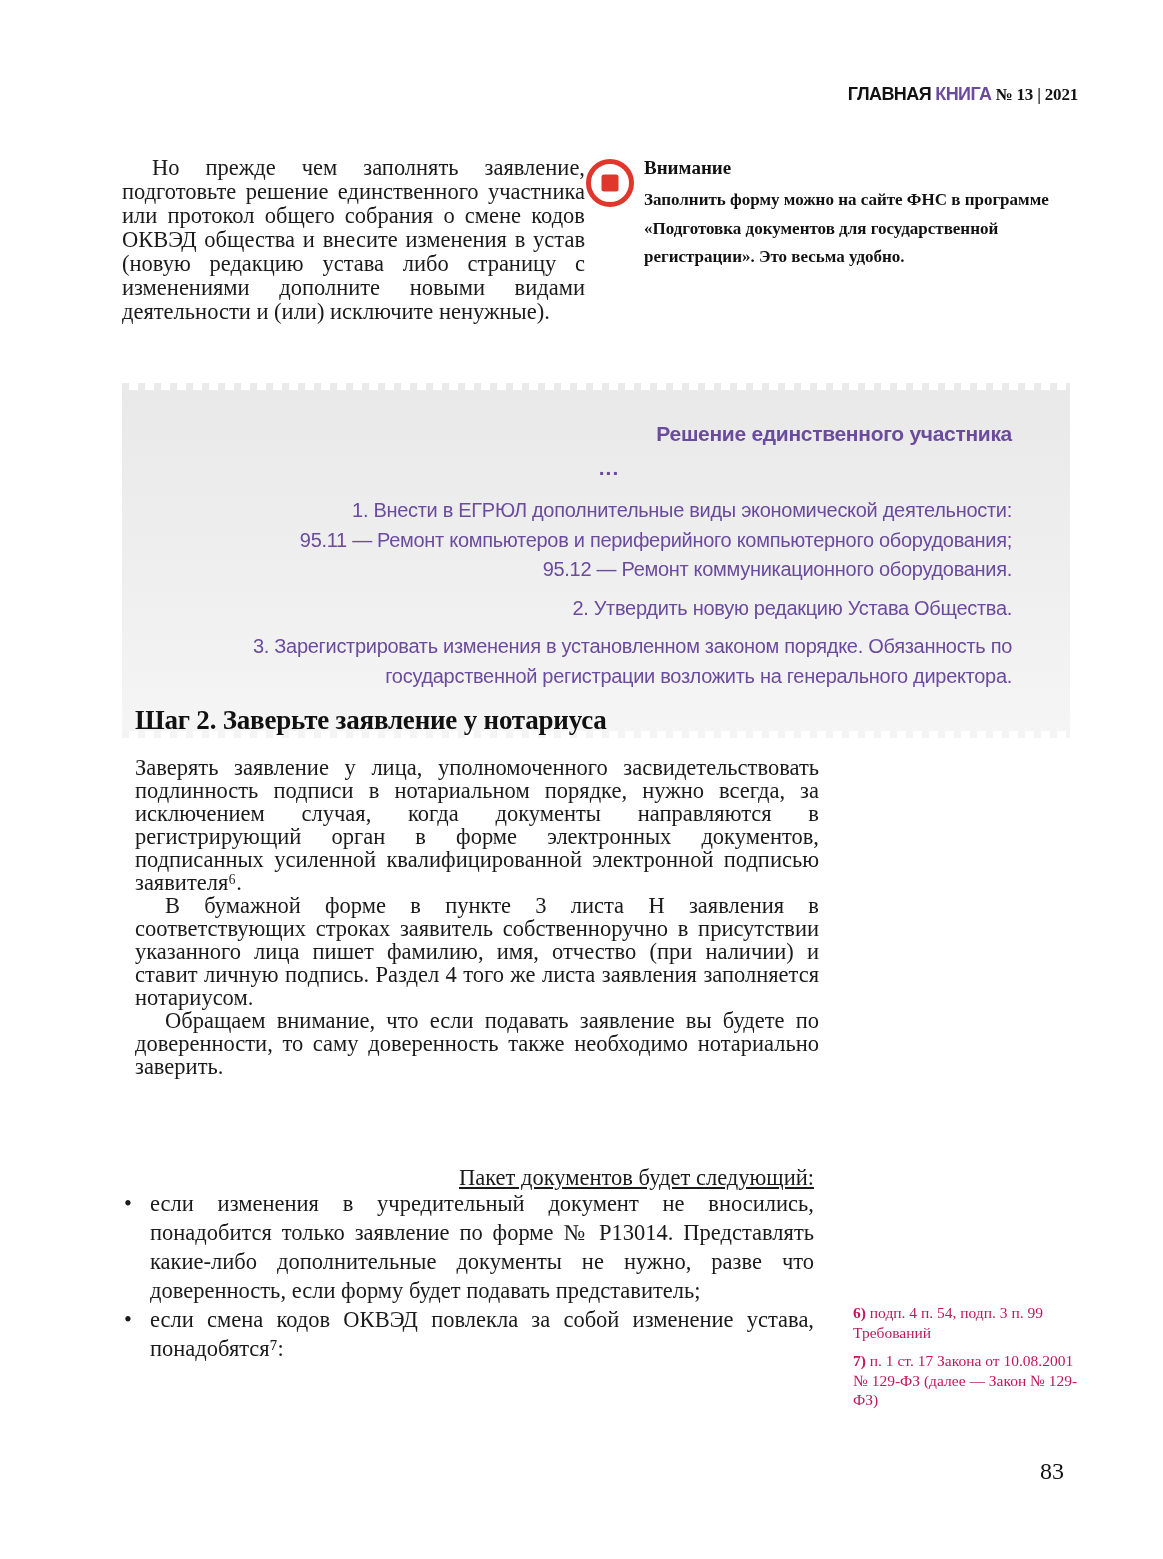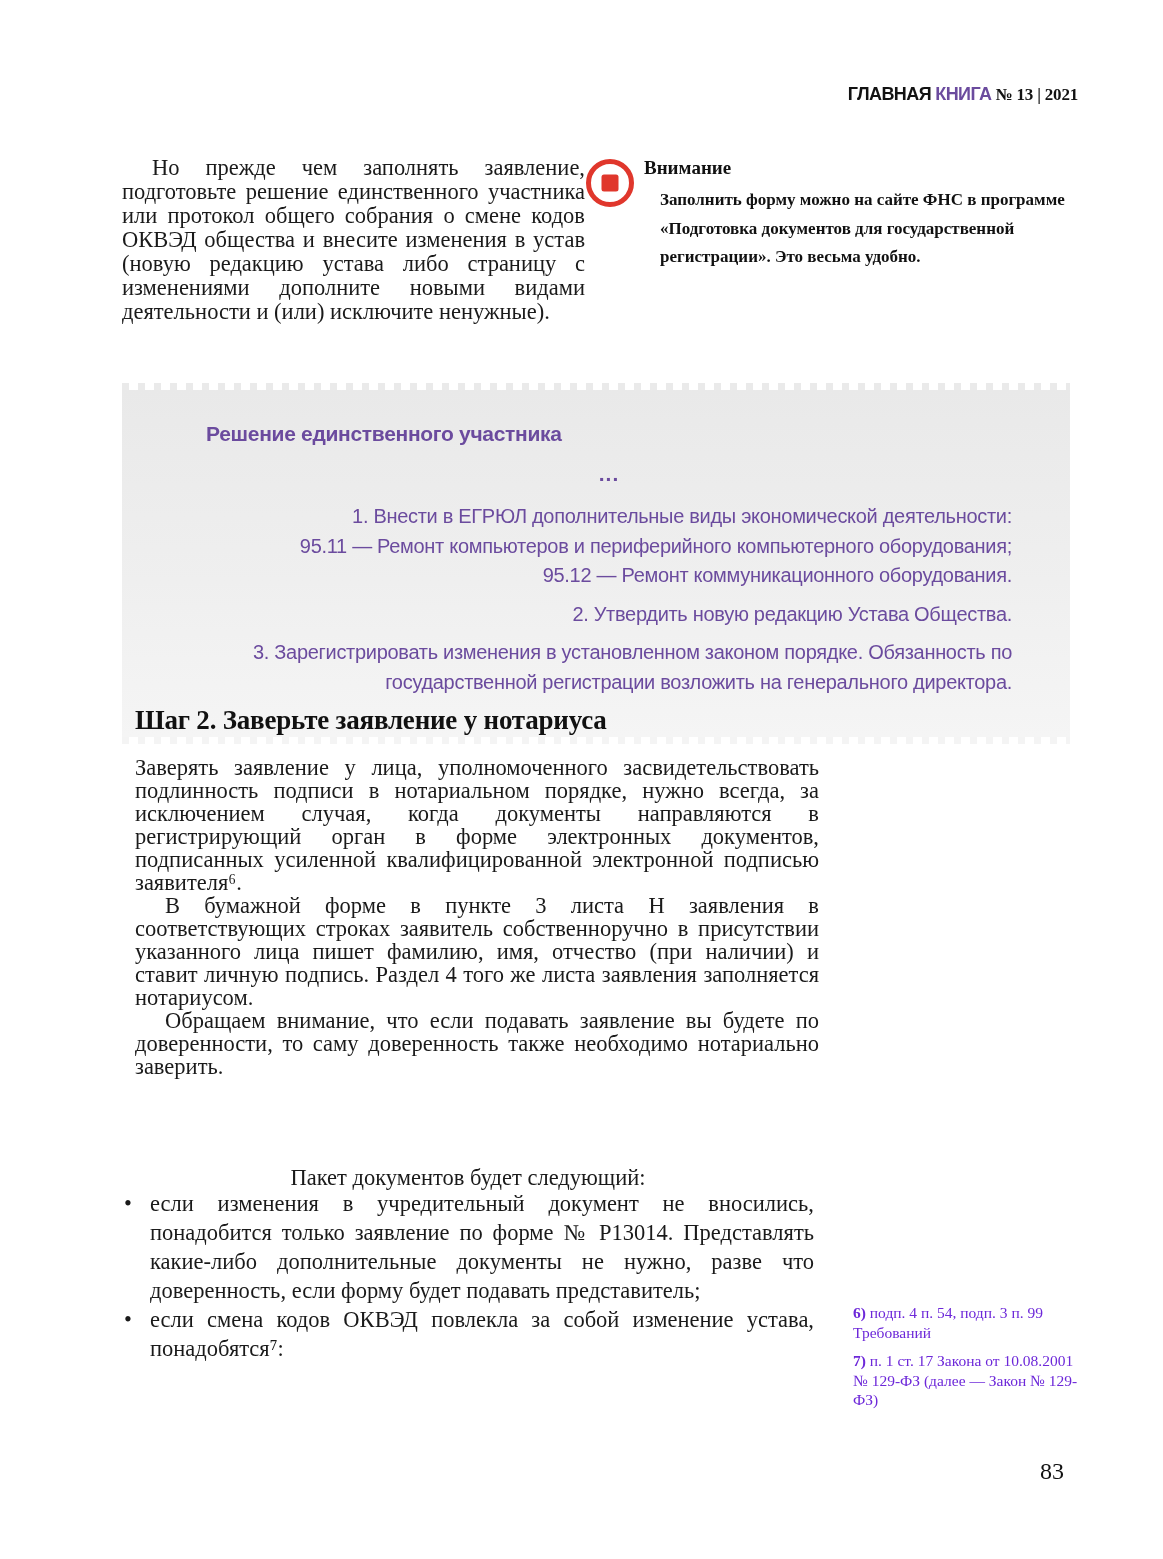--- a/index.html
+++ b/index.html
@@ -41,41 +41,41 @@
     display:flex;align-items:flex-start;
   }
   .att-icon{flex:0 0 50px;margin-top:2px;}
   .att-text{margin-left:9px;}
   .att-title{
     font-weight:bold;font-size:19px;line-height:24px;
     margin-bottom:6px;color:#111;
   }
   .att-body{
     font-weight:bold;font-size:17px;line-height:28.5px;
-    color:#111;text-align:left;width:412px;margin-left:16px;
+    color:#111;text-align:left;width:412px;
   }
   .intro-para{
     margin:0;width:678px;
     font-size:22.5px;line-height:24px;
     text-align:justify;text-indent:30px;
   }
 
   
   .decision-box{position:absolute;top:383px;left:122px;width:948px;}
   .torn{height:7px;}
   .torn-top{background:repeating-linear-gradient(90deg,#eaeaea 0 7px,transparent 7px 16px);}
   .torn-bottom{background:repeating-linear-gradient(90deg,#f4f4f4 0 7px,transparent 7px 16px);}
   .box-body{
     background:linear-gradient(180deg,#e9e9e9 0%,#efefef 55%,#f5f5f5 100%);
     padding:32px 58px 40px 84px;
     font-family:"Liberation Sans","DejaVu Sans",sans-serif;
     color:#6b4b9e;letter-spacing:-0.3px;
   }
   .box-title{
-    text-align:left;font-weight:bold;font-size:21px;margin:0 0 16px 0;
+    text-align:right;font-weight:bold;font-size:21px;margin:0 0 10px 0;
   }
   .box-ellipsis{
     text-align:center;font-weight:bold;font-size:21px;margin:0 0 16px 0;letter-spacing:1px;
   }
   .box-para{
     margin:0 0 9px 0;font-size:20px;line-height:29.5px;
     white-space:pre-line;
     text-align:right;
   }
   .box-para:last-child{margin-bottom:0;}
@@ -85,35 +85,35 @@
   .step-2{top:705px;width:684px;margin-left:13px;}
   .step-3{top:1166px;width:692px;}
   .step-heading{
     margin:0 0 20px 0;font-size:27px;font-weight:bold;color:#111;
     letter-spacing:-0.2px;
   }
   .body-para{
     margin:0;font-size:22.5px;line-height:23px;text-align:justify;color:#1a1a1a;
   }
   .body-para.ind{text-indent:30px;}
-  .step-3 .body-para{text-align:center;}
+  .step-3 .body-para{text-align:right;text-decoration:underline;}
 
   .bullet-row{display:flex;margin:0;}
   .bullet-mark{
     flex:0 0 26px;font-size:22.5px;line-height:29px;text-align:left;
     padding-left:2px;
   }
   .bullet-text{
     margin:0;font-size:22.5px;line-height:29px;text-align:justify;flex:1;
   }
 
   
   .footnotes{
     position:absolute;left:853px;top:1303px;width:228px;
-    font-size:15.5px;line-height:19.5px;color:#6d28d9;
+    font-size:15.5px;line-height:19.5px;color:#be185d;
   }
   .footnote{margin:0 0 9px 0;}
   .fn-num{font-weight:bold;}
 
   
   .page-number{
     position:absolute;left:1040px;top:1458px;
     font-size:24px;color:#111;
   }
 </style>

